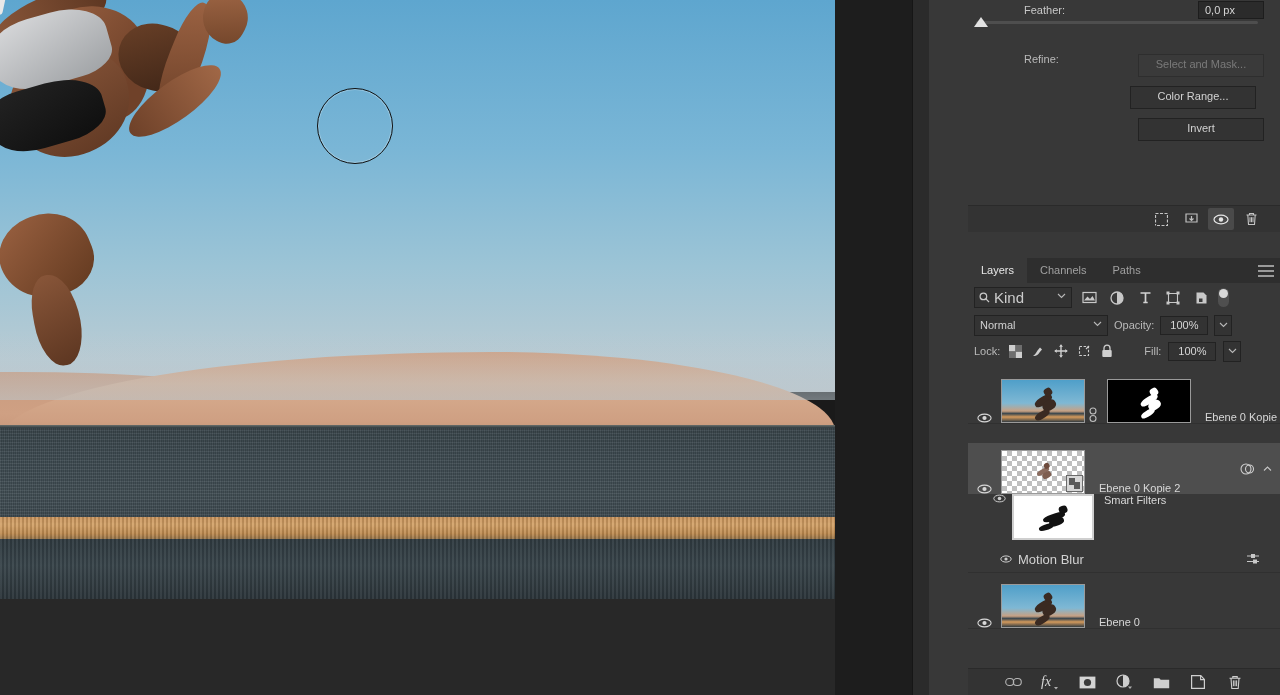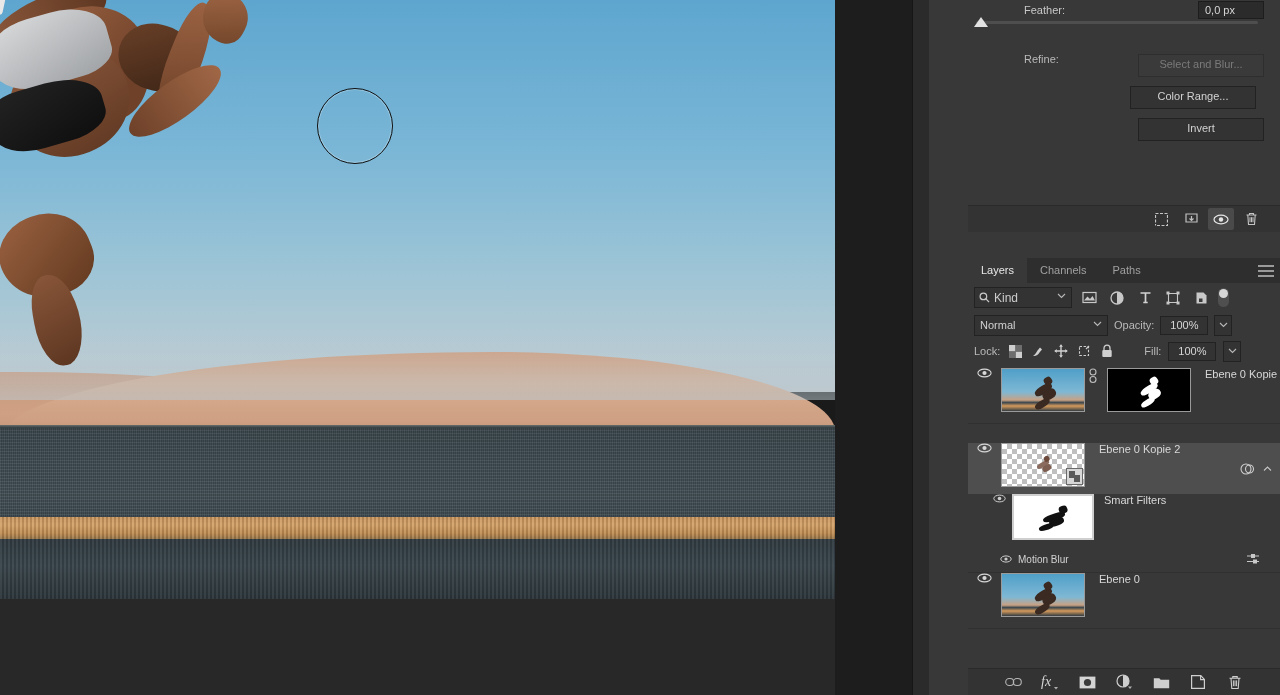--- a/index.html
+++ b/index.html
@@ -208,21 +208,21 @@
     padding: 0 13px; height: 25px; line-height: 25px; font-size: 11px;
     color: #a0a0a0; background: #2e2e2e;
   }
   .tab.active { color: #e8e8e8; background: #383838; }
   .panel-menu { position: absolute; right: 6px; top: 7px; width: 16px; height: 12px; }
   .panel-menu i { display: block; height: 2px; background: #9a9a9a; margin-bottom: 3px; }
 
   .filter-row { height: 29px; display: flex; align-items: center; padding: 0 6px; gap: 6px; }
   .kind-select {
     width: 88px; height: 19px; background: #333; border: 1px solid #222;
-    display: flex; align-items: center; padding: 0 4px; gap: 4px; color: #ccc; font-size: 12px;
+    display: flex; align-items: center; padding: 0 4px; gap: 4px; color: #ccc; font-size: 15px;
     position: relative;
   }
   .kind-select .chev { position: absolute; right: 5px; top: 5px; }
   .ficon { width: 22px; height: 20px; display: flex; align-items: center; justify-content: center; }
   .pill { width: 11px; height: 19px; border-radius: 6px; background: #4f4f4f; position: relative; }
   .pill::after { content:''; position: absolute; left: 1px; top: 1px; width: 9px; height: 9px; border-radius: 50%; background: #d8d8d8; }
 
   .blend-row { height: 26px; display: flex; align-items: center; padding: 0 6px; gap: 6px; }
   .blend-select {
     width: 122px; height: 19px; background: #333; border: 1px solid #222;
@@ -232,21 +232,21 @@
   .mini-val {
     height: 17px; background: #333; border: 1px solid #222; color: #d6d6d6;
     font-size: 11px; padding: 0 5px; line-height: 17px; min-width: 36px; text-align: center;
   }
   .chev-box { width: 16px; height: 19px; background: #333; border: 1px solid #222; display:flex; align-items:center; justify-content:center; }
 
   .lock-row { height: 26px; display: flex; align-items: center; padding: 0 6px; gap: 7px; }
   .lock-ico { width: 16px; height: 16px; display: flex; align-items: center; justify-content: center; }
 
   .layer-list { position: absolute; left: 0; top: 110px; width: 312px; height: 292px; background: #383838; overflow: hidden; }
-  .layer-row { position: relative; height: 55px; border-bottom: 1px solid #303030; display: flex; align-items: flex-start; }
+  .layer-row { position: relative; height: 55px; border-bottom: 1px solid #303030; display: flex; align-items: flex-end; }
   .layer-row.selected { background: #4e4e4e; margin-top: 19px; }
   .eye-cell { width: 33px; display: flex; align-items: center; justify-content: center; }
   .thumb { width: 82px; height: 42px; border: 1px solid #9a9a9a; background: #111; position: relative; overflow: hidden; flex: 0 0 auto; }
   .thumb.photo {
     background: linear-gradient(180deg,#4f9fc9 0%, #7fb8d4 55%, #c8a183 74%, #3c474d 80%, #d49a5c 88%, #333c41 100%);
   }
   .thumb.mask { background: #000; border-color: #9a9a9a; }
   .thumb.white { background: #fff; border: 2px solid #cfcfcf; }
   .thumb.checker {
     background-image:
@@ -266,21 +266,21 @@
   .so-badge::after { content:''; position:absolute; right:2px; bottom:2px; width:6px; height:7px; background:#5a5a5a; }
   .link-ico { width: 16px; display: flex; align-items: center; justify-content: center; }
   .layer-name { font-size: 11px; color: #d8d8d8; margin-left: 14px; }
   .row-right { position: absolute; right: 8px; top: 50%; transform: translateY(-50%); display: flex; align-items: center; gap: 8px; }
 
   .filters-block { background: #383838; }
   .sf-row { height: 54px; display: flex; align-items: flex-start; position: relative; padding-left: 18px; }
   .sf-eye { width: 26px; display: flex; align-items: center; justify-content: center; }
   .mb-row { height: 22px; display: flex; align-items: center; padding-left: 26px; position: relative; }
   .mb-eye { width: 24px; display: flex; align-items: center; justify-content: center; }
-  .mb-name { font-size: 10px; color: #d2d2d2; }
+  .mb-name { font-size: 13px; color: #d2d2d2; }
 
   .layers-footer {
     position: absolute; left: 0; bottom: 0; width: 312px; height: 26px;
     background: #333333; border-top: 1px solid #2a2a2a; display: flex; align-items: center; justify-content: center; gap: 15px;
   }
   .lf-btn { width: 22px; height: 20px; display: flex; align-items: center; justify-content: center; text-align: center; }
   svg { display: block; }
 </style>
 </head>
 <body>
@@ -326,21 +326,21 @@
 
     <div class="props">
 
       <div class="row" style="left:8px; top:4px;">Feather:</div>
       <input class="num-input" style="position: absolute; right: 16px; top: 1px;" readonly="" value="0,0 px">
       <div class="slider-track"></div>
       <div class="slider-thumb"></div>
 
       <div class="row lbl" style="left:8px; top:53px;">Refine:</div>
 
-      <div class="btn disabled" style="position:absolute; right:16px; top:54px;">Select and Blur...</div>
+      <div class="btn disabled" style="position:absolute; right:16px; top:54px;">Select and Mask...</div>
       <div class="btn" style="position:absolute; right:24px; top:86px;">Color Range...</div>
       <div class="btn" style="position:absolute; right:16px; top:118px;">Invert</div>
 
       <div class="props-footer">
         <div class="pf-icons">
           <div class="pf-btn">
             <svg width="13" height="13" viewBox="0 0 13 13">
               <path d="M0.5 0.5h3M5 0.5h3M9.5 0.5h3M12.5 2v3M12.5 6.5v3M12.5 11v1.5h-1.5M9.5 12.5h-3M5 12.5h-3M0.5 12.5v-1.5M0.5 9.5v-3M0.5 5v-3" stroke="#c4c4c4" fill="none" stroke-width="1.2"></path>
             </svg>
           </div>

